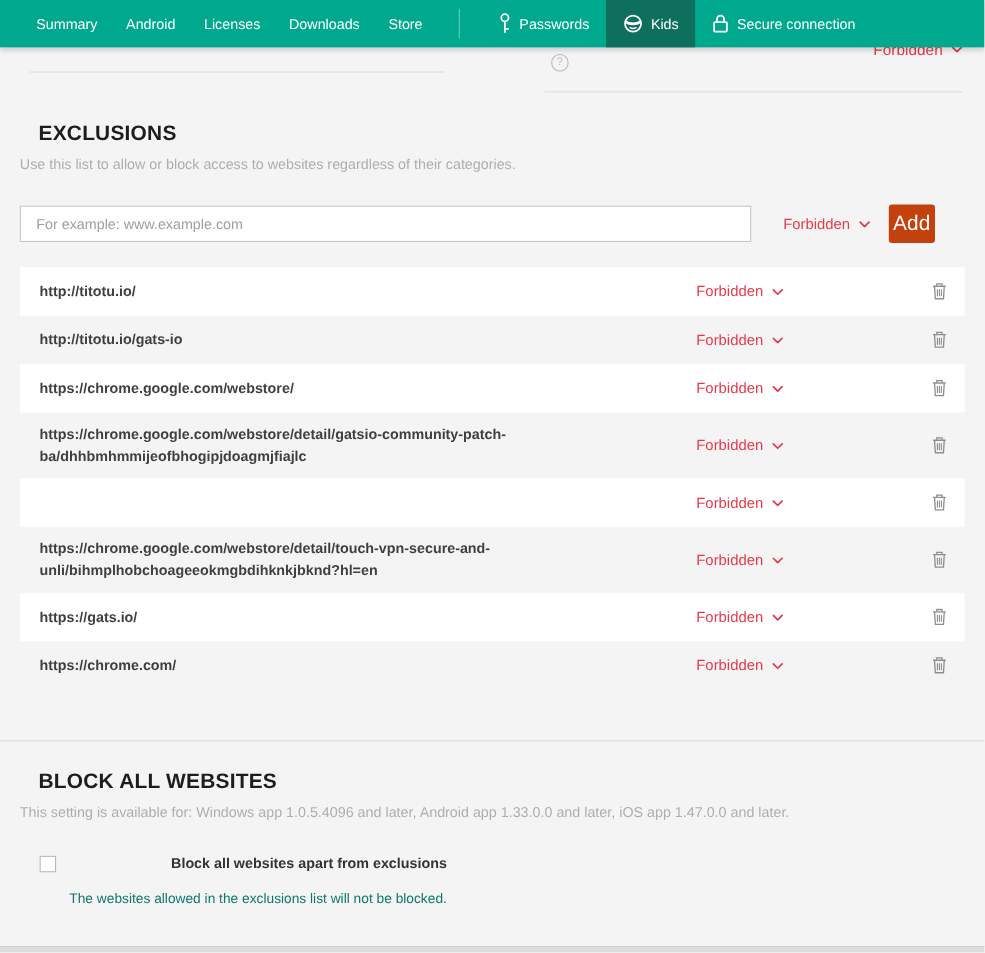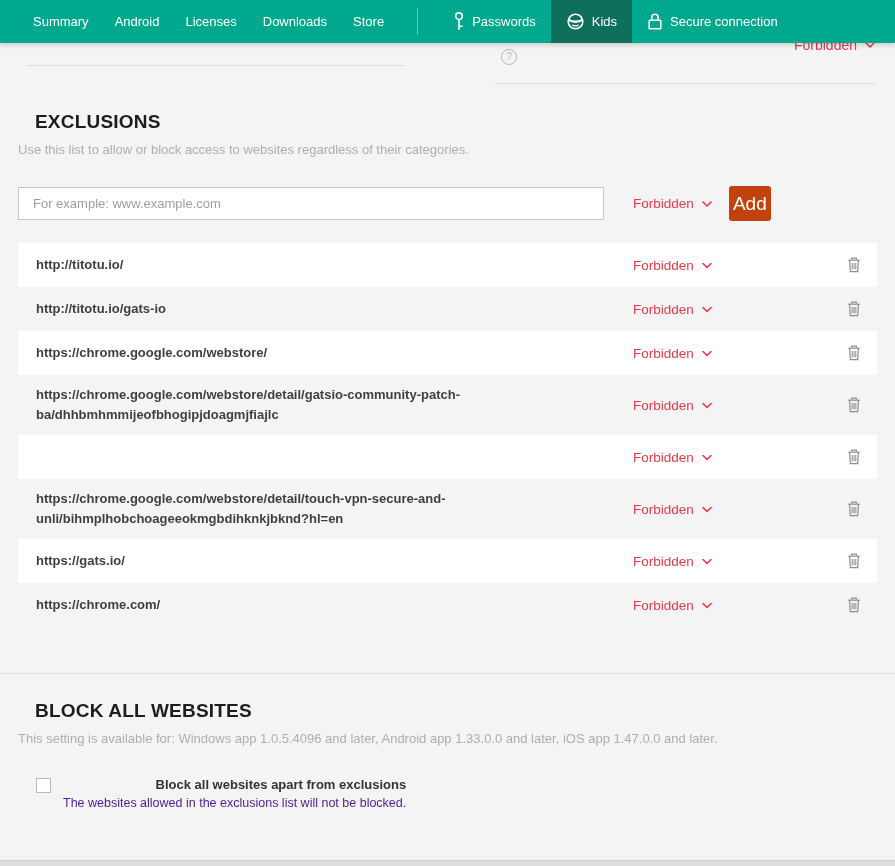--- a/index.html
+++ b/index.html
@@ -89,21 +89,21 @@
     font-size: 13px;
     color: #aeaeae;
   }
 
   .add-form {
     margin-top: 29px;
     display: flex;
     align-items: center;
   }
   .url-input {
-    width: 586px;
+    width: 665px;
     height: 33px;
     border: 1px solid #c6c6c6;
     background: #ffffff;
     padding: 0 14px;
     font-size: 13px;
     font-family: "Liberation Sans", "DejaVu Sans", sans-serif;
     color: #3f3f3f;
     outline: none;
   }
   .url-input::placeholder { color: #9e9e9e; }
@@ -190,24 +190,24 @@
     margin-top: 1px;
   }
   .checkbox-label {
     font-size: 13px;
     font-weight: bold;
     color: #333333;
     cursor: pointer;
     text-align: right;
   }
   .checkbox-hint {
-    margin-top: 4px;
+    margin-top: 18px;
     font-size: 12.5px;
     font-weight: normal;
-    color: #4c1d95;
+    color: #0f766e;
   }
 
   .bottom-strip {
     position: absolute;
     left: 0;
     bottom: 0;
     width: 100%;
     height: 6px;
     background: #dddddd;
     border-top: 1px solid #cfcfcf;

